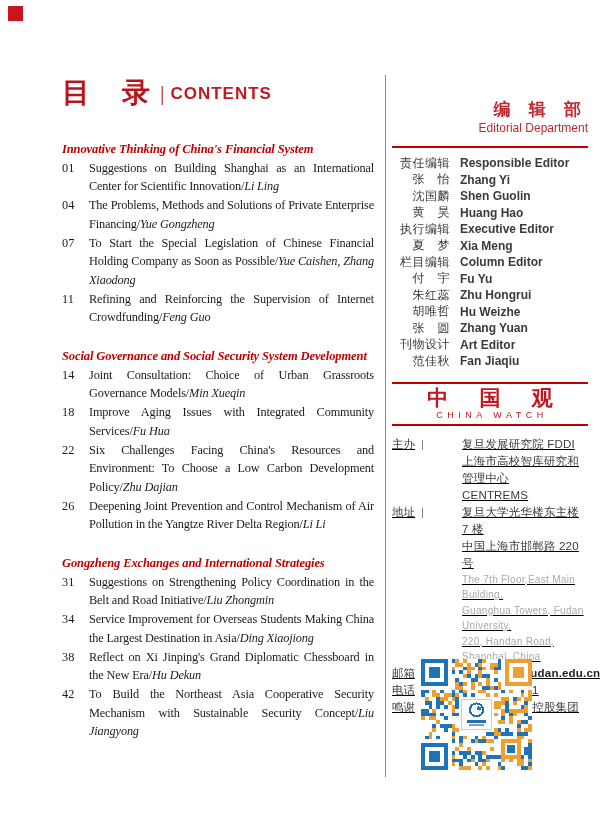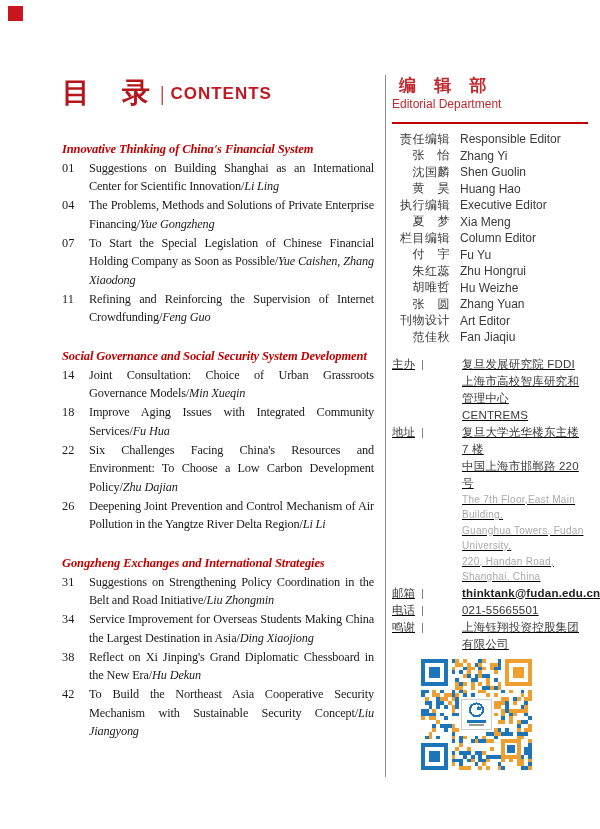--- a/index.html
+++ b/index.html
@@ -27,31 +27,31 @@
   .txt { flex:1; font-size:12.3px; line-height:18.7px; color:#1b1b1b;
          text-align:justify; letter-spacing:-0.15px; }
   .txt em { font-style:italic; }
 
   
   .v-sep { position:absolute; left:385px; top:75px; width:1px; height:702px; background:#8c8c8c; }
 
   
   .right-col { position:absolute; left:392px; top:76px; width:196px;
                font-family:"Liberation Sans","DejaVu Sans",sans-serif; }
-  .ed-header { text-align:left; }
+  .ed-header { text-align:right;margin-top:24px; }
   .ed-zh { display:block; font-size:17px; font-weight:bold; color:#c0282e;
            letter-spacing:7px; text-indent:7px; line-height:20px;
            font-family:"Liberation Serif","DejaVu Serif",serif; }
   .ed-en { display:block; font-size:12px; color:#c0282e; line-height:15px; margin-top:1px; }
   .redline { height:2px; background:#c00000; margin-top:10px; }
 
   .staff { margin-top:7px; }
   .staff-row { display:flex; height:16.5px; align-items:center; }
   .staff-row .zh { width:58px; text-align:right; font-size:12px; color:#3a3a3a; letter-spacing:0.5px; }
-  .staff-row .en { margin-left:10px; font-size:12px; color:#3a3a3a; }
+  .staff-row .en { margin-left:10px; font-size:12px; color:#3a3a3a;font-weight:bold; }
 
   .brand { margin-top:12px; border-top:2px solid #c00000; border-bottom:2px solid #c00000;
            text-align:center; padding:3px 0 3px 0; }
   .brand-zh { display:block; font-size:21px; font-weight:bold; color:#c0161d;
               letter-spacing:13px; text-indent:13px; line-height:22px;
               font-family:"Liberation Serif","DejaVu Serif",serif; }
   .brand-en { display:block; font-size:9px; color:#c0161d; letter-spacing:4.5px;
               text-indent:4px; line-height:11px; margin-top:1px; }
 
   .imprint { margin-top:10px; }
@@ -226,20 +226,24 @@
     <span class="zh">刊物设计</span>
     <span class="en">Art Editor</span>
   </div>
 
   <div class="staff-row">
     <span class="zh">范佳秋</span>
     <span class="en">Fan Jiaqiu</span>
   </div>
 </div>
 
+    <div class="brand">
+      <span class="brand-zh">中 国 观</span>
+      <span class="brand-en">CHINA WATCH</span>
+    </div>
 
     <div class="imprint" id="imprint-host">
   <div class="imp-row">
     <span class="imp-label">主办</span>
     <span class="imp-sep">|</span>
     <div class="imp-lines">
             <div class="imp-line">复旦发展研究院 FDDI</div>
             <div class="imp-line">上海市高校智库研究和管理中心</div>
             <div class="imp-line">CENTREMS</div>
           </div>

